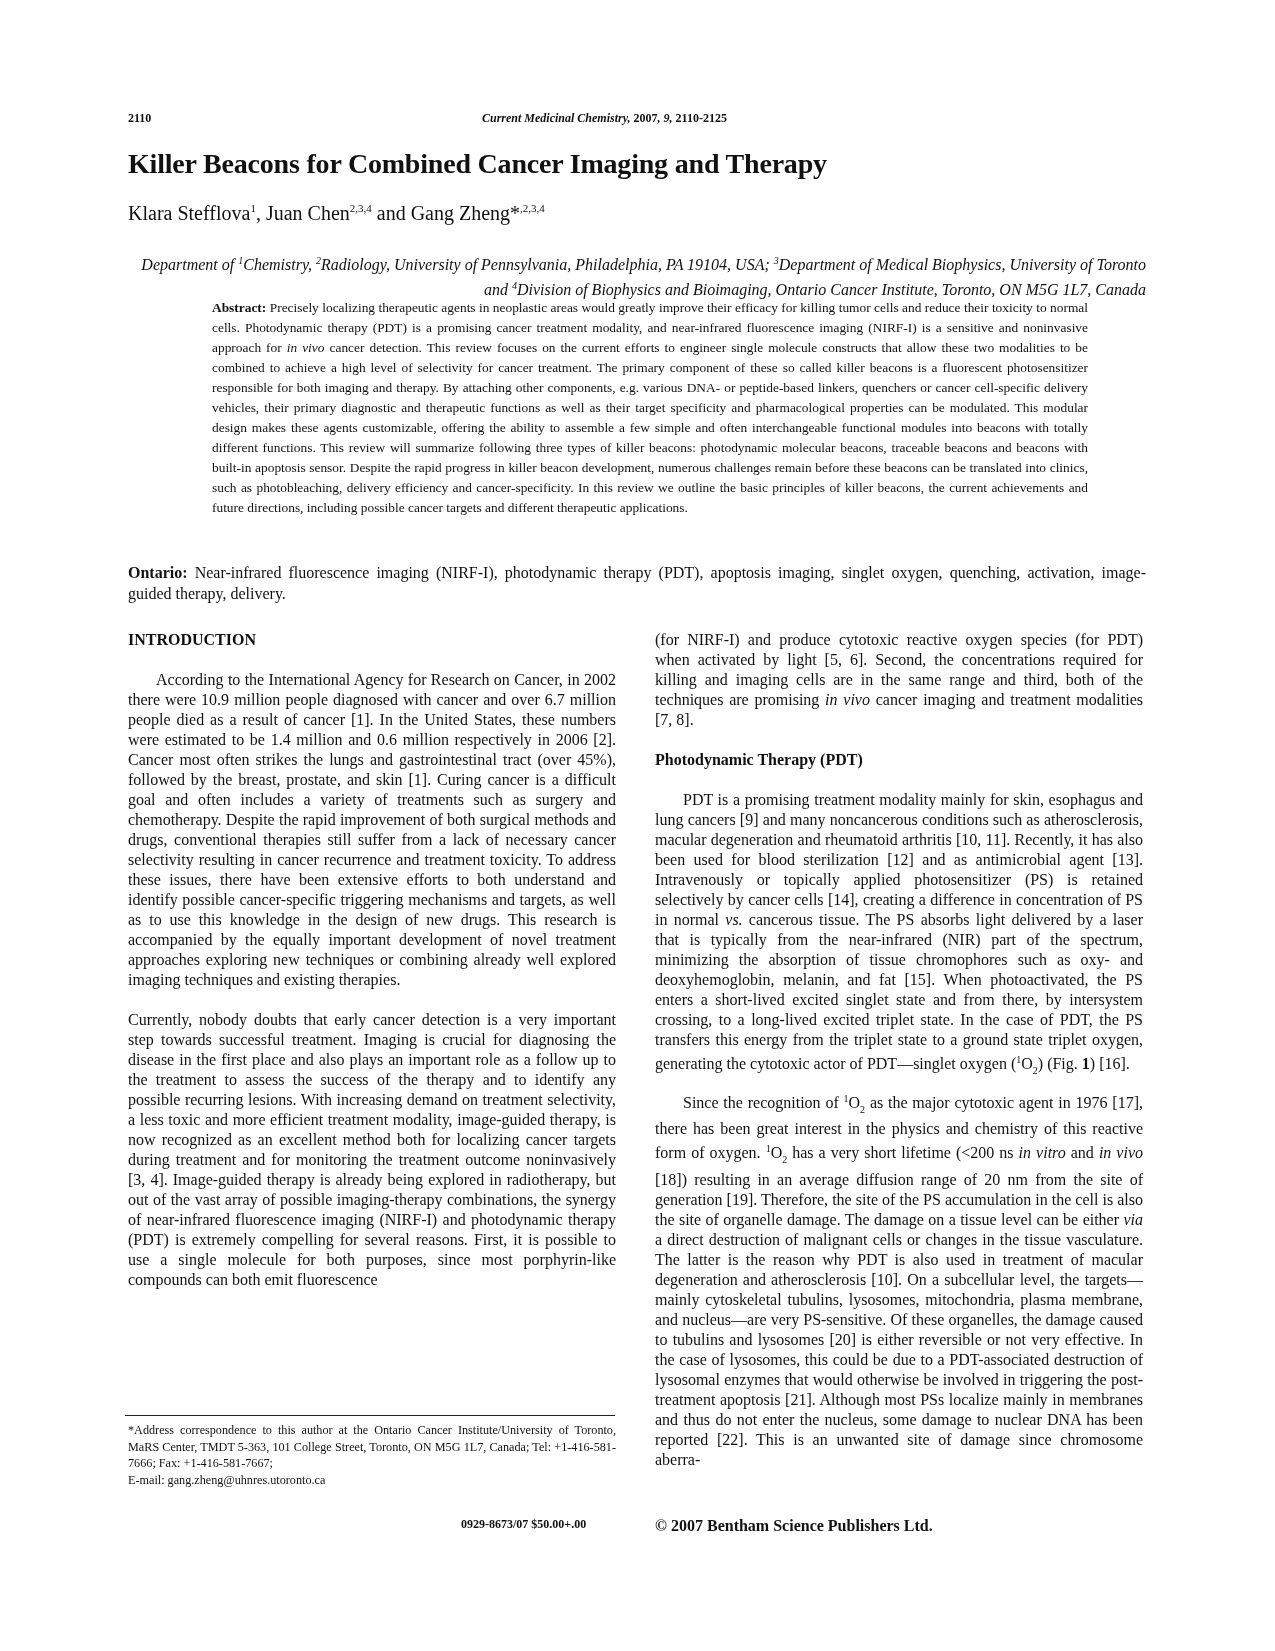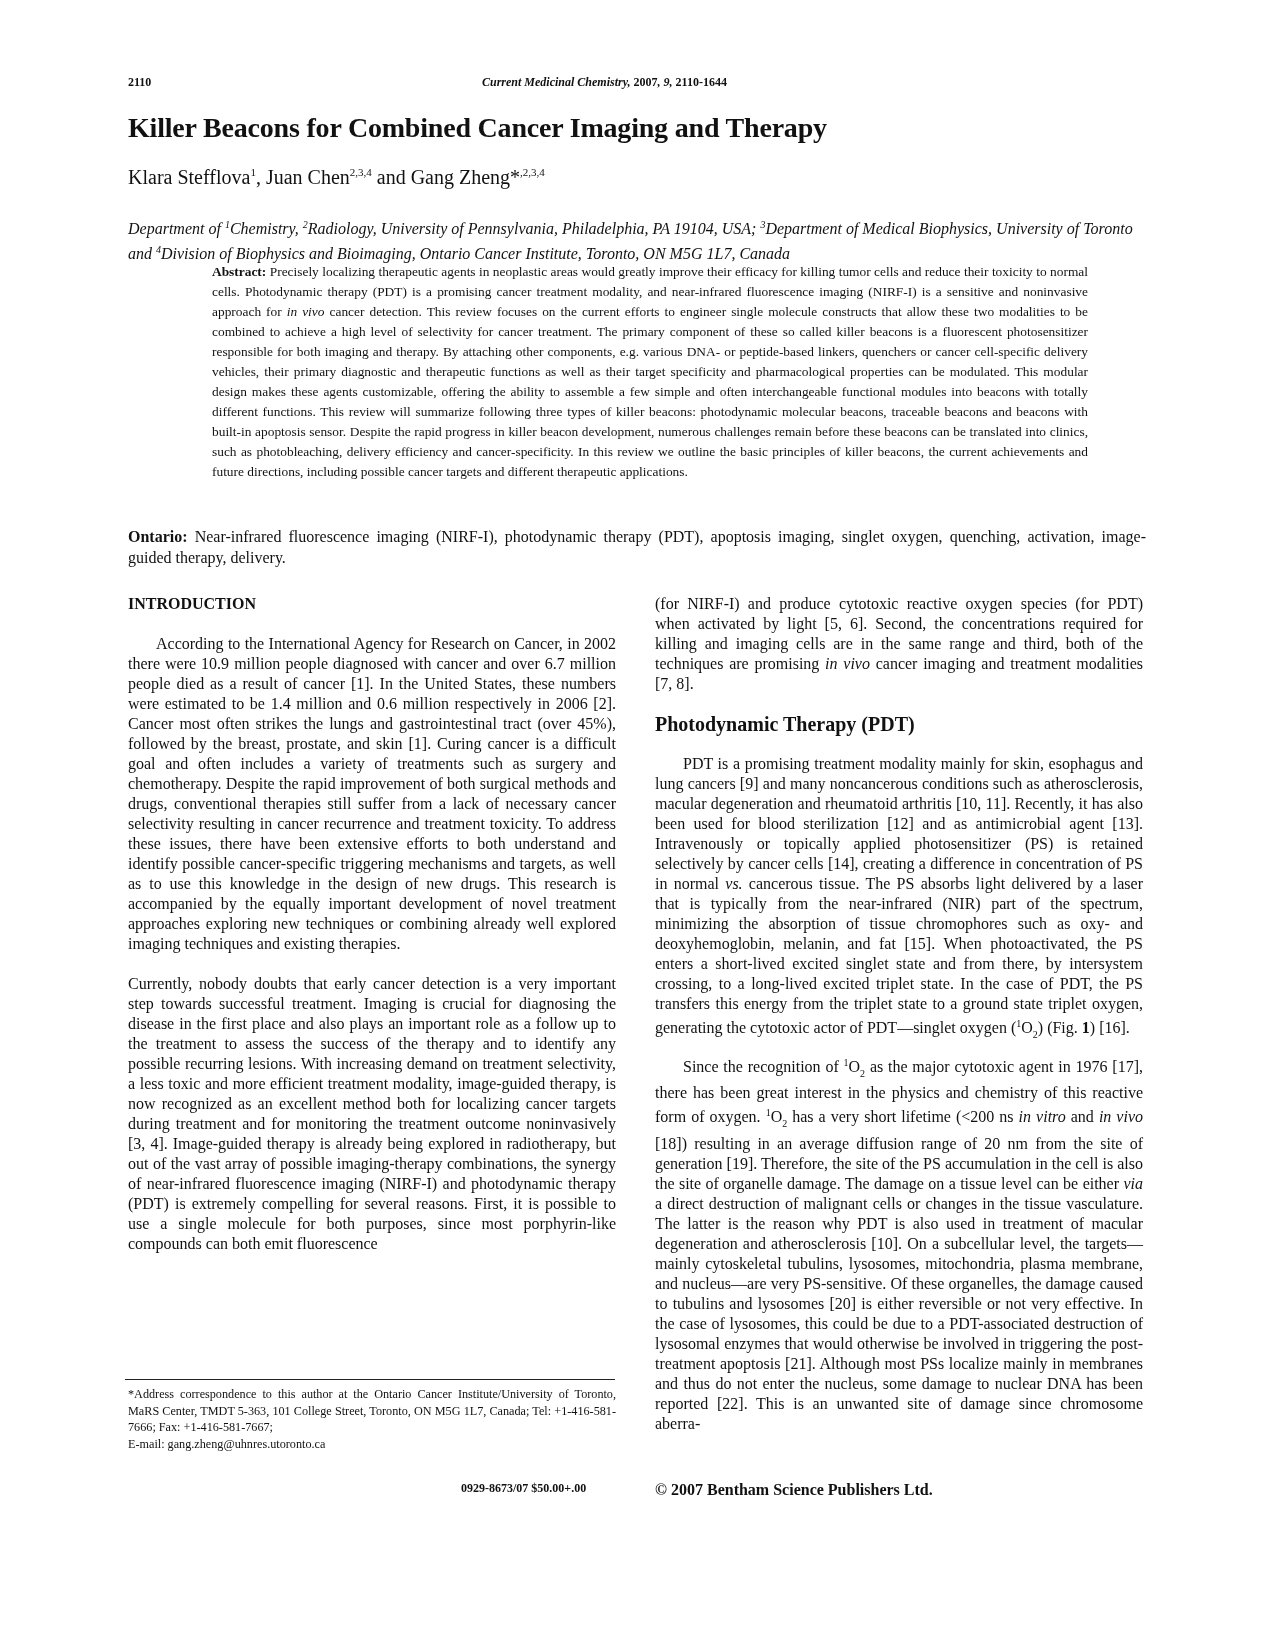--- a/index.html
+++ b/index.html
@@ -1,48 +1,48 @@
 <!DOCTYPE html>
 <html><head>
 <meta charset="utf-8">
 <style>
   html, body { margin: 0; padding: 0; background: #ffffff; }
   body { width: 1275px; height: 1651px; position: relative; color: #111; font-family: "Liberation Serif", serif; overflow: hidden; }
-  .abs { position: absolute; }
+  .abs { position: absolute; margin-top: 36px; }
   .running-head { top: 75px; left: 128px; width: 1014px; font-size: 12px; font-weight: bold; }
   .running-head .journal { position: absolute; left: 354px; top: 0; font-style: italic; }
   .running-head .journal b { font-style: normal; }
   .title { top: 112px; left: 128px; font-size: 28px; font-weight: bold; letter-spacing: -0.2px; }
   .authors { top: 166px; left: 128px; font-size: 20px; }
   .authors sup { font-size: 11px; }
-  .affil { top: 214px; left: 128px; width: 1018px; font-size: 16px; font-style: italic; line-height: 21px; }
+  .affil { top: 214px; left: 128px; width: 1018px; font-size: 16px; font-style: italic; line-height: 21px; text-align: right; }
   .affil sup { font-size: 10px; font-style: italic; }
   .abstract { top: 262px; left: 212px; width: 876px; font-size: 13.4px; line-height: 20px; text-align: justify; }
   .abstract b { font-weight: bold; }
   .keywords { top: 527px; left: 128px; width: 1018px; font-size: 16px; line-height: 20.5px; text-align: justify; }
   .col { width: 488px; font-size: 16px; line-height: 20px; text-align: justify; }
   .col-left { top: 594px; left: 128px; }
   .col-right { top: 594px; left: 655px; }
   .col h2 { font-size: 16px; font-weight: bold; margin: 0 0 20px 0; }
-  .col h3 { font-size: 20px; font-weight: bold; margin: 0 0 20px 0; }
+  .col h3 { font-size: 16px; font-weight: bold; margin: 0 0 20px 0; }
   .col p { margin: 0 0 20px 0; }
   .col p.indent { text-indent: 28px; }
   .col sup { font-size: 10px; }
   .col sub { font-size: 10px; }
   .footnote-rule { top: 1379px; left: 125px; width: 490px; height: 0; border-top: 1.2px solid #222; }
   .footnote { top: 1386px; left: 128px; width: 488px; font-size: 12.2px; line-height: 16.6px; text-align: justify; }
   .footer-left { top: 1481px; left: 461px; font-size: 12px; font-weight: bold; }
   .footer-right { top: 1481px; left: 655px; font-size: 16px; font-weight: bold; }
 </style>
 </head>
 <body>
 
 <div class="abs running-head">
   <span>2110</span>
-  <span class="journal"><span>Current Medicinal Chemistry</span>, <b>2007</b>, <span>9</span>, <b>2110-1644</b></span>
+  <span class="journal"><span>Current Medicinal Chemistry</span>, <b>2007</b>, <span>9</span>, <b>2110-2125</b></span>
 </div>
 
 <div class="abs title">Killer Beacons for Combined Cancer Imaging and Therapy</div>
 
 <div class="abs authors">
   <span>Klara Stefflova</span><sup>1</sup><span>, </span><span>Juan Chen</span><sup>2,3,4</sup><span> and </span><span>Gang Zheng*</span><sup>,2,3,4</sup>
 </div>
 
 <div class="abs affil">
   <span>Department of </span><sup>1</sup><span>Chemistry, </span><sup>2</sup><span>Radiology, University of Pennsylvania, Philadelphia, PA 19104, USA; </span><sup>3</sup><span>Department of Medical Biophysics, University of Toronto and </span><sup>4</sup><span>Division of Biophysics and Bioimaging, Ontario Cancer Institute, Toronto, ON M5G 1L7, Canada</span>

